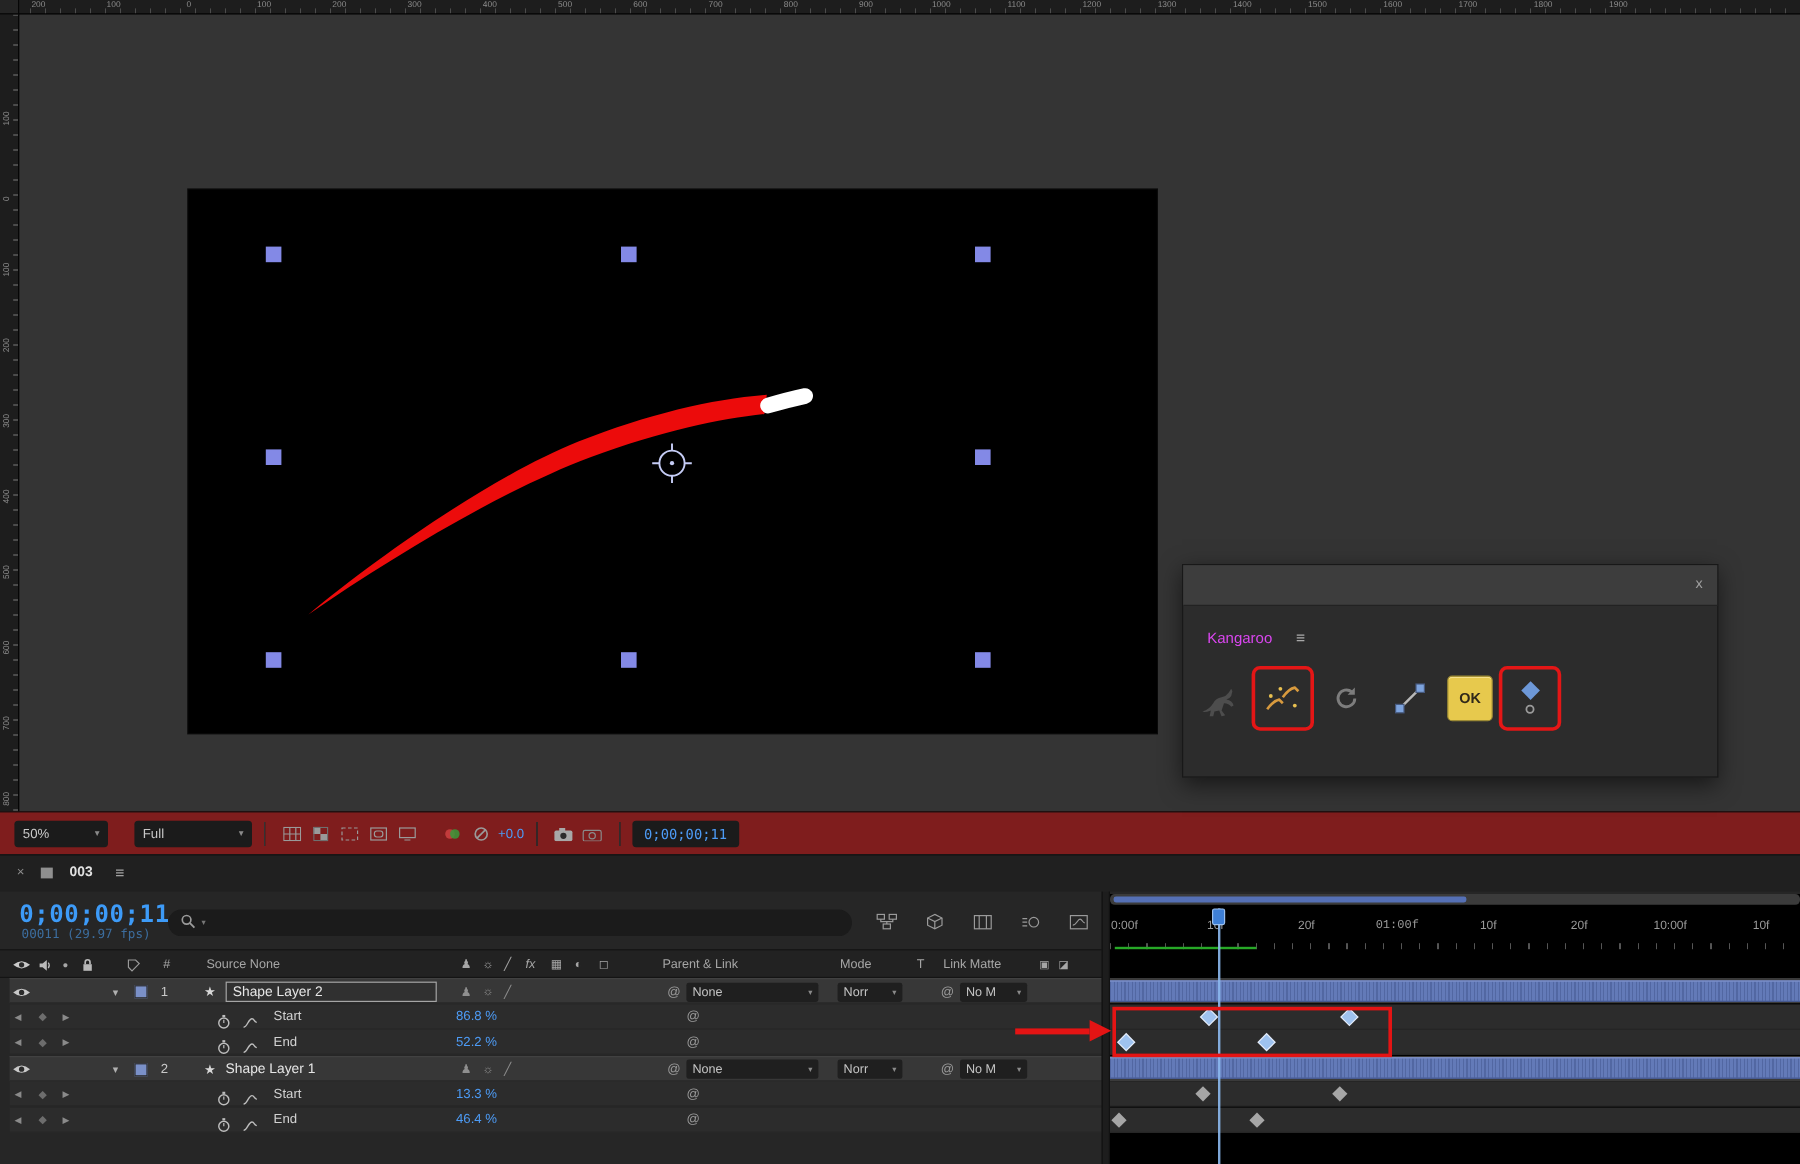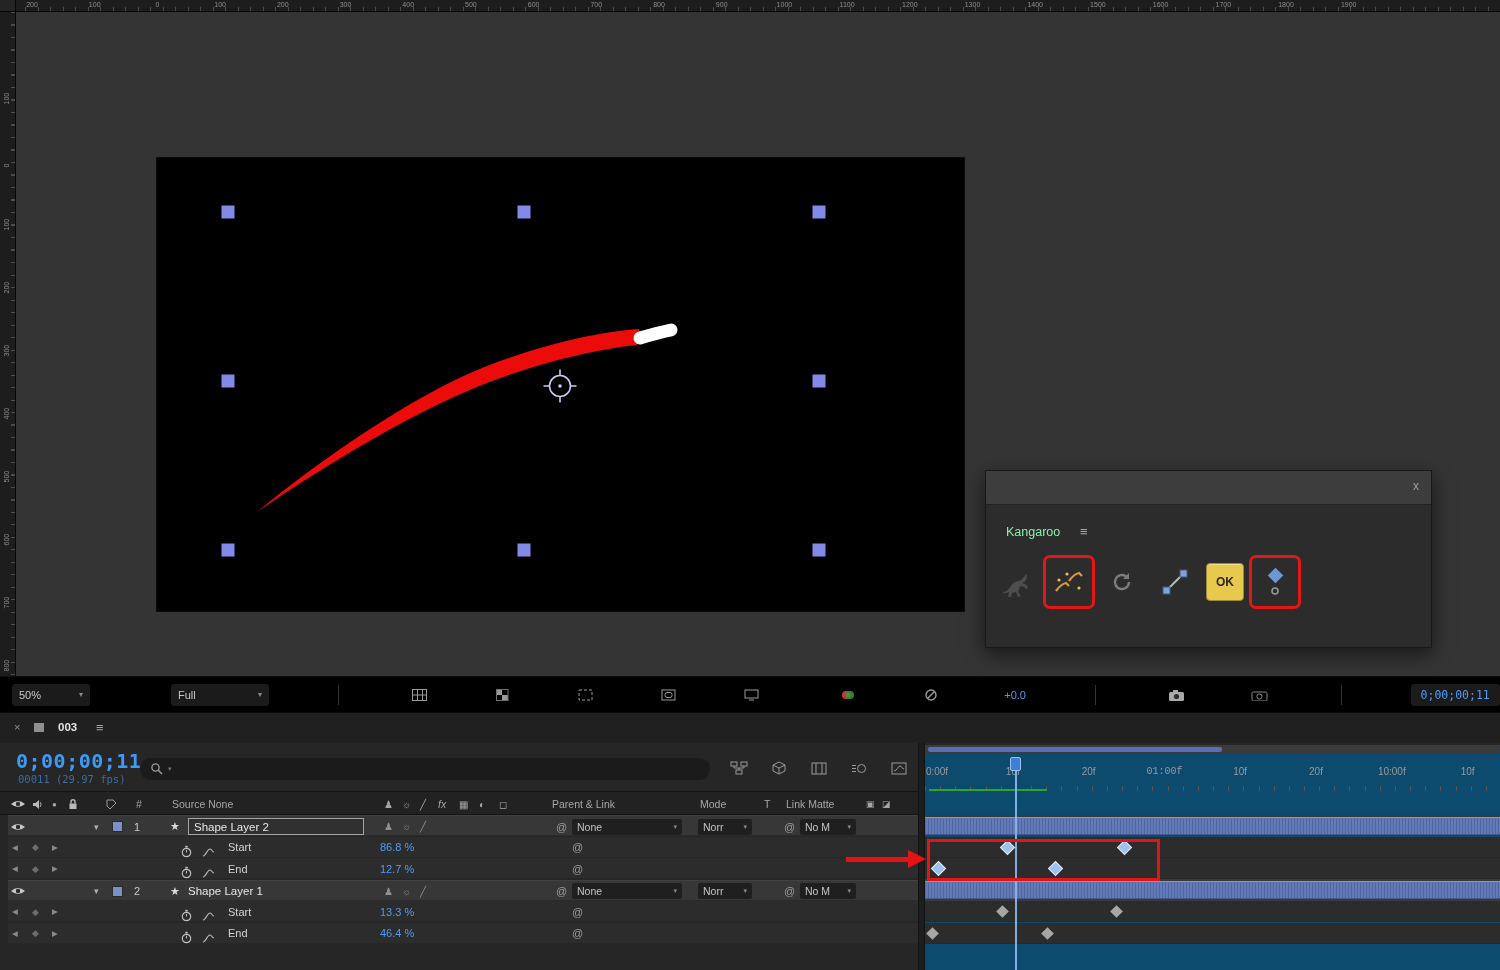--- a/index.html
+++ b/index.html
@@ -20,30 +20,30 @@
 
 
 .viewer{position:absolute;left:16px;top:12px;width:1484px;height:664px;background:#343434;}
 .comp{position:absolute;left:141px;top:146px;width:807px;height:453px;background:#000;box-shadow:0 0 0 1px #0a0a0a;}
 .overlay{position:absolute;left:0;top:0;width:1500px;height:970px;pointer-events:none;z-index:4;}
 
 
 .kpanel{position:absolute;left:985px;top:470px;width:447px;height:178px;background:#2c2c2c;border:1px solid #181818;box-shadow:0 6px 18px rgba(0,0,0,.55);z-index:8;}
 .k-titlebar{position:absolute;left:0;top:0;width:100%;height:34px;background:#3d3d3d;border-bottom:1px solid #222;}
 .k-close{position:absolute;right:12px;top:8px;color:#9f9f9f;font-size:12px;cursor:default;}
-.k-title{position:absolute;left:20px;top:54px;font-size:12.5px;color:#86efac;}
+.k-title{position:absolute;left:20px;top:54px;font-size:12.5px;color:#d946ef;}
 .k-menu{position:absolute;left:94px;top:53px;font-size:13px;color:#a8a8a8;}
 .k-buttons{position:absolute;left:8px;top:88px;display:flex;align-items:center;gap:9px;}
 .kbtn{width:44px;height:46px;display:inline-flex;align-items:center;justify-content:center;border-radius:3px;}
 .kbtn.hl{outline:3px solid #e41616;outline-offset:1px;}
 .k-ok{width:38px;height:38px;background:#e7c94d;border:1px solid #9c8a35;border-radius:4px;font-family:"Liberation Sans",sans-serif;
  font-weight:bold;font-size:12px;color:#30281a;box-shadow:inset 0 1px 0 #f5e08a;}
 
 
-.viewer-toolbar{position:absolute;left:0;top:676px;width:1500px;height:36px;background:#000000;border-top:1px solid #0e0e0e;display:flex;align-items:center;justify-content:space-between;}
+.viewer-toolbar{position:absolute;left:0;top:676px;width:1500px;height:36px;background:#7f1d1d;border-top:1px solid #0e0e0e;display:flex;align-items:center;}
 .vdd{height:22px;background:#1b1b1b;border-radius:3px;display:inline-flex;align-items:center;justify-content:space-between;padding:0 7px;color:#c9c9c9;font-size:11px;}
 .vdd .arr{color:#8a8a8a;font-size:8px;margin-left:8px;}
 .vsep{width:1px;height:20px;background:#121212;border-right:1px solid #333;margin:0 10px;}
 .vicon{display:inline-flex;align-items:center;justify-content:center;width:24px;height:24px;}
 .expo{color:#4d9bf5;font-size:11px;margin-left:2px;}
 .vtimecode{height:22px;background:#1b1b1b;border-radius:3px;display:inline-flex;align-items:center;padding:0 10px;
  color:#4d9bf5;font-family:"DejaVu Sans Mono",monospace;font-size:11.5px;}
 
 
 .timeline{position:absolute;left:0;top:712px;width:1500px;height:258px;background:#262626;border-top:1px solid #0b0b0b;}
@@ -79,21 +79,21 @@
 .tdd{position:absolute;background:#1f1f1f;border-radius:2px;height:16px;top:2.5px;display:flex;align-items:center;justify-content:space-between;padding:0 5px;font-size:10.5px;color:#c4c4c4;}
 .tdd b{font-weight:normal;color:#8a8a8a;font-size:7px;margin-left:4px;}
 .knav{color:#8a8a8a;font-size:7.5px;}
 .kdia{color:#6d6d6d;font-size:9px;}
 .plabel{color:#d2d2d2;font-size:11px;}
 .pvalue{color:#4d9bf5;font-size:11px;}
 .picon{display:inline-flex;}
 
 .tl-divider{position:absolute;left:918px;top:30px;width:7px;height:228px;background:#1d1d1d;border-left:1px solid #121212;border-right:1px solid #121212;}
 
-.tl-tracks{position:absolute;left:925px;top:32px;width:575px;height:226px;background:#0c4a6e;overflow:hidden;}
+.tl-tracks{position:absolute;left:925px;top:32px;width:575px;height:226px;background:#000000;overflow:hidden;}
 .navigator{position:absolute;left:0;top:0;width:575px;height:9px;background:#3b3b3b;border-radius:4px;}
 .workarea{position:absolute;left:3px;top:2px;width:294px;height:5px;background:#5570b5;border-radius:2px;}
 .tl-ruler{position:absolute;left:0;top:10px;width:575px;height:36px;}
 .tl-ruler::after{content:"";position:absolute;left:0;bottom:0;width:100%;height:5px;
  background:repeating-linear-gradient(to right,#555 0 1px,transparent 1px 15.16px);}
 .tl-rlabel{position:absolute;top:11px;transform:translateX(-50%);font-size:10px;color:#9a9a9a;white-space:nowrap;}
 .cacheline{position:absolute;left:4px;top:44px;width:118px;height:2px;background:#27a827;}
 .t-track{position:absolute;left:0;width:575px;height:21px;}
 .layer-track{background:#3a3a3a;}
 .prop-track{background:#2c2c2c;border-bottom:1px solid #282828;}
@@ -453,21 +453,21 @@
               <rect x="5.3" y="0.8" width="2.4" height="1.8" fill="#bdbdbd"></rect>
               <path d="M6.5 7.5V4.8" stroke="#bdbdbd"></path>
             </svg>
           </span>
           <span class="cell picon" style="left: 194px; top: 5px;">
             <svg width="13" height="11">
               <path d="M1 9 C4 9 5 2 8 2 C10 2 10 5 12 5" fill="none" stroke="#bdbdbd" stroke-width="1.2"></path>
             </svg>
           </span>
           <span class="cell plabel" style="left: 220px;">End</span>
-          <span class="cell pvalue" style="left: 372px;">12.7 %</span>
+          <span class="cell pvalue" style="left: 372px;">52.2 %</span>
           <span class="cell pick" style="left: 564px;">@</span>
         </div>
         <div class="t-row layer-row" style="top: 166.5px;">
           <span class="cell" style="left: 2px;">
             <svg width="16" height="10" viewBox="0 0 16 10">
               <path d="M1 5 Q8 -1 15 5 Q8 11 1 5Z" fill="#c9c9c9"></path>
               <circle cx="8" cy="5" r="2.2" fill="#2b2b2b"></circle>
             </svg>
           </span>
           <span class="cell chev" style="left: 86px;">▾</span>

